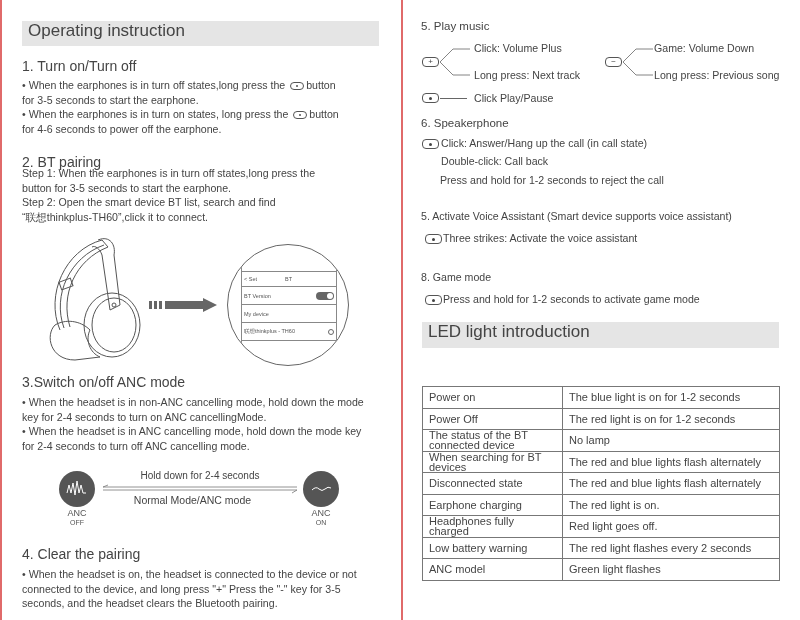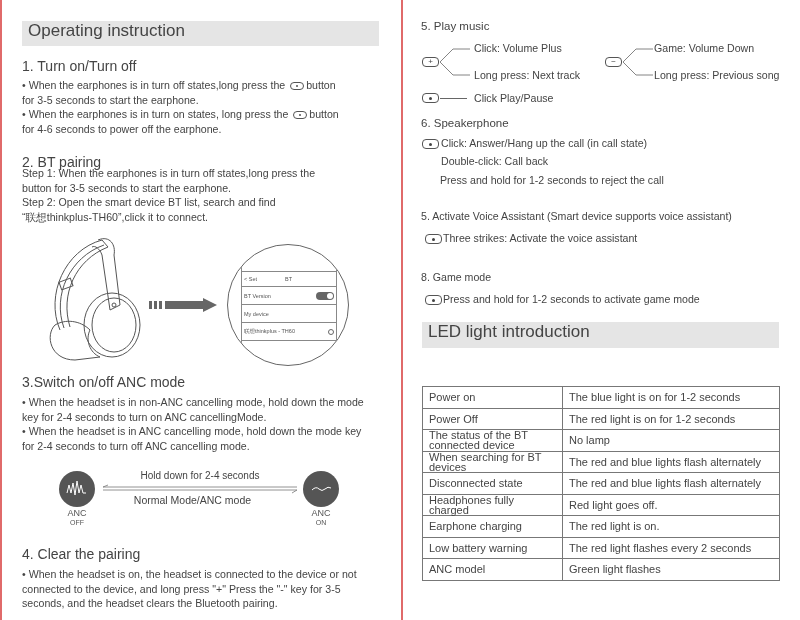--- a/index.html
+++ b/index.html
@@ -190,28 +190,28 @@
       </tr>
       <tr>
         <td class="c1">When searching for BT devices</td>
         <td class="c2">The red and blue lights flash alternately</td>
       </tr>
       <tr>
         <td class="c1">Disconnected state</td>
         <td class="c2">The red and blue lights flash alternately</td>
       </tr>
       <tr>
+        <td class="c1">Earphone charging</td>
+        <td class="c2">The red light is on.</td>
+      </tr>
+      <tr>
         <td class="c1">Headphones fully charged</td>
         <td class="c2">Red light goes off.</td>
       </tr>
       <tr>
-        <td class="c1">Earphone charging</td>
-        <td class="c2">The red light is on.</td>
-      </tr>
-      <tr>
         <td class="c1">Low battery warning</td>
         <td class="c2">The red light flashes every 2 seconds</td>
       </tr>
       <tr>
         <td class="c1">ANC model</td>
         <td class="c2">Green light flashes</td>
       </tr>
     </tbody>
 </table>
 

